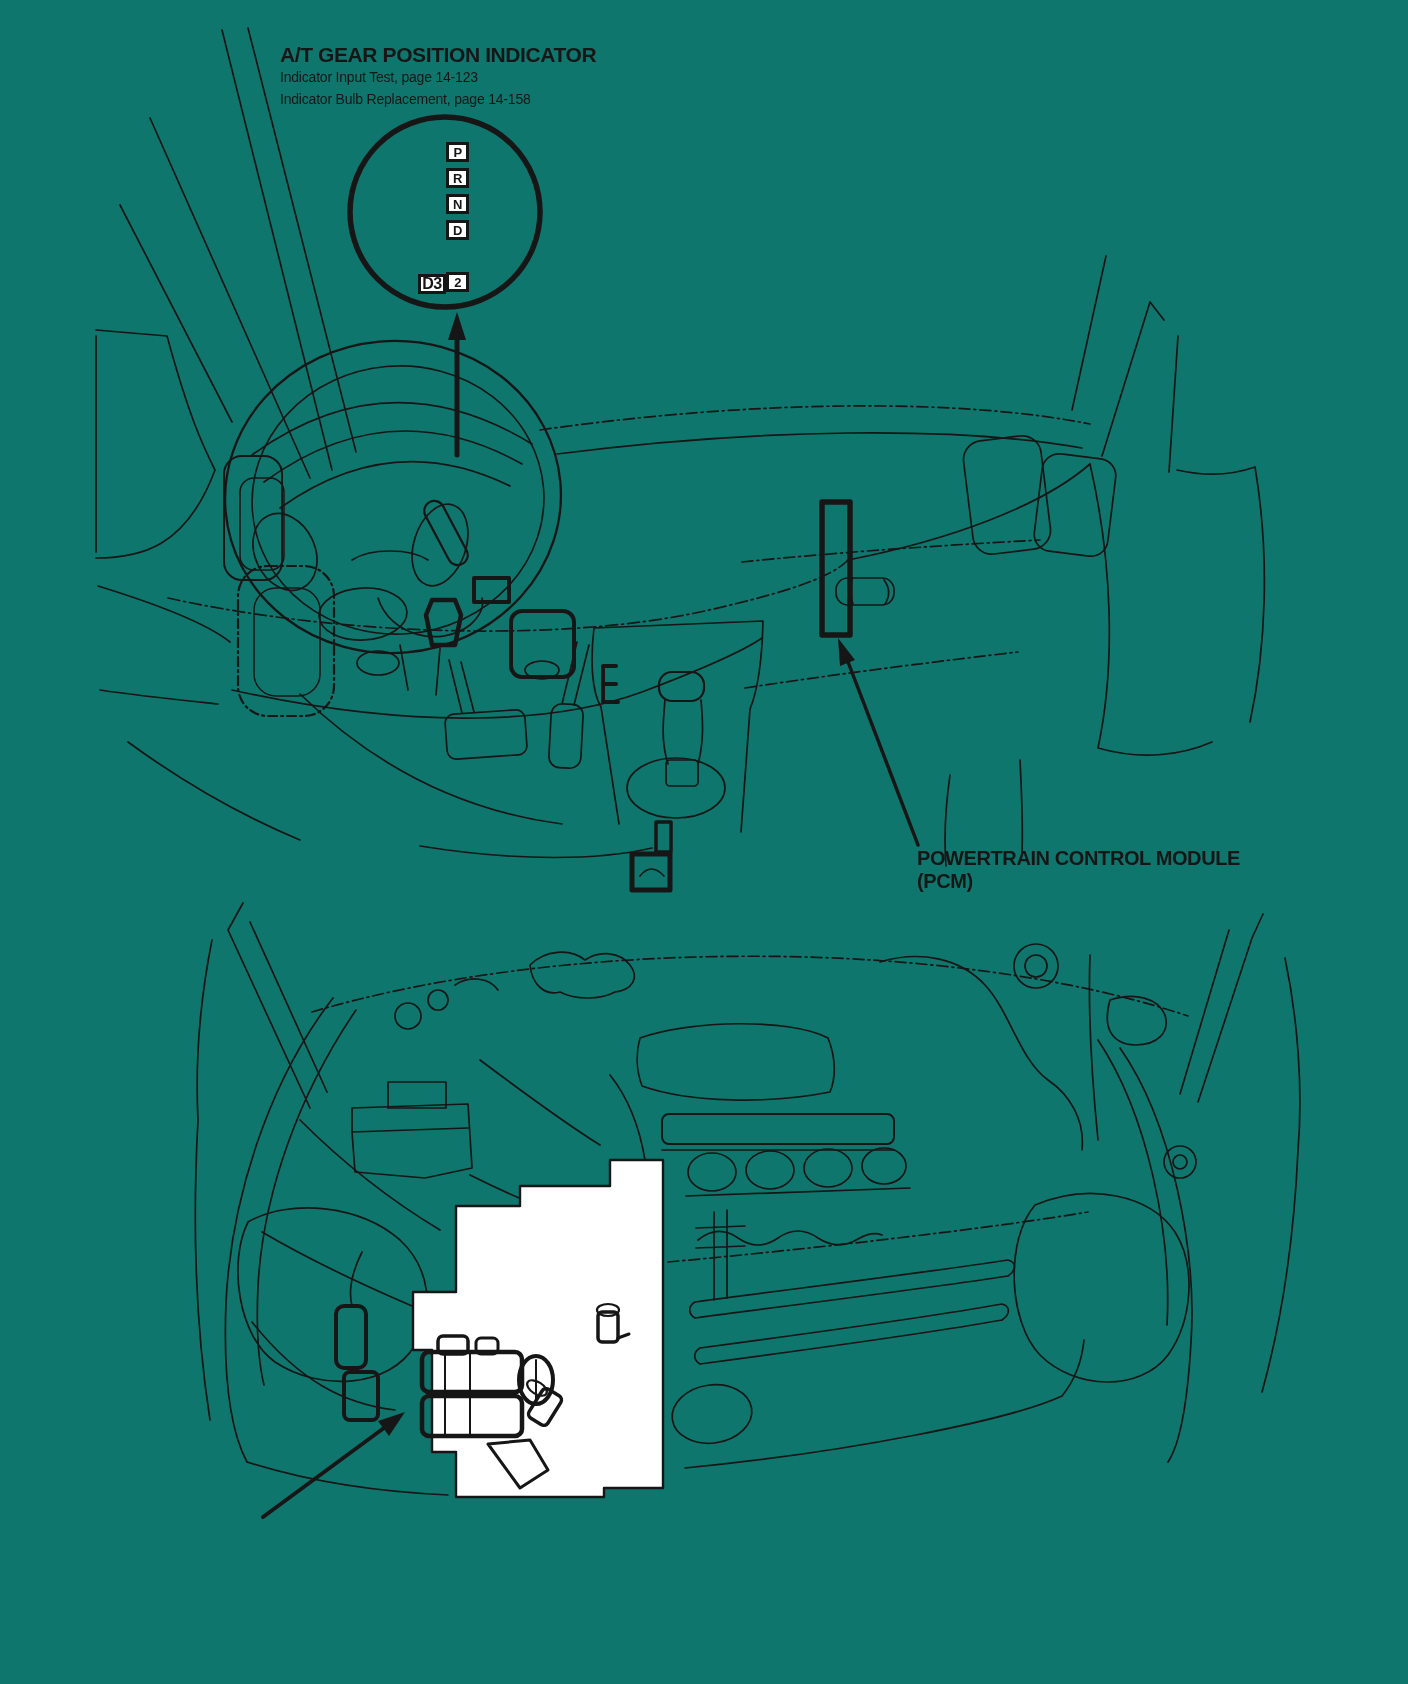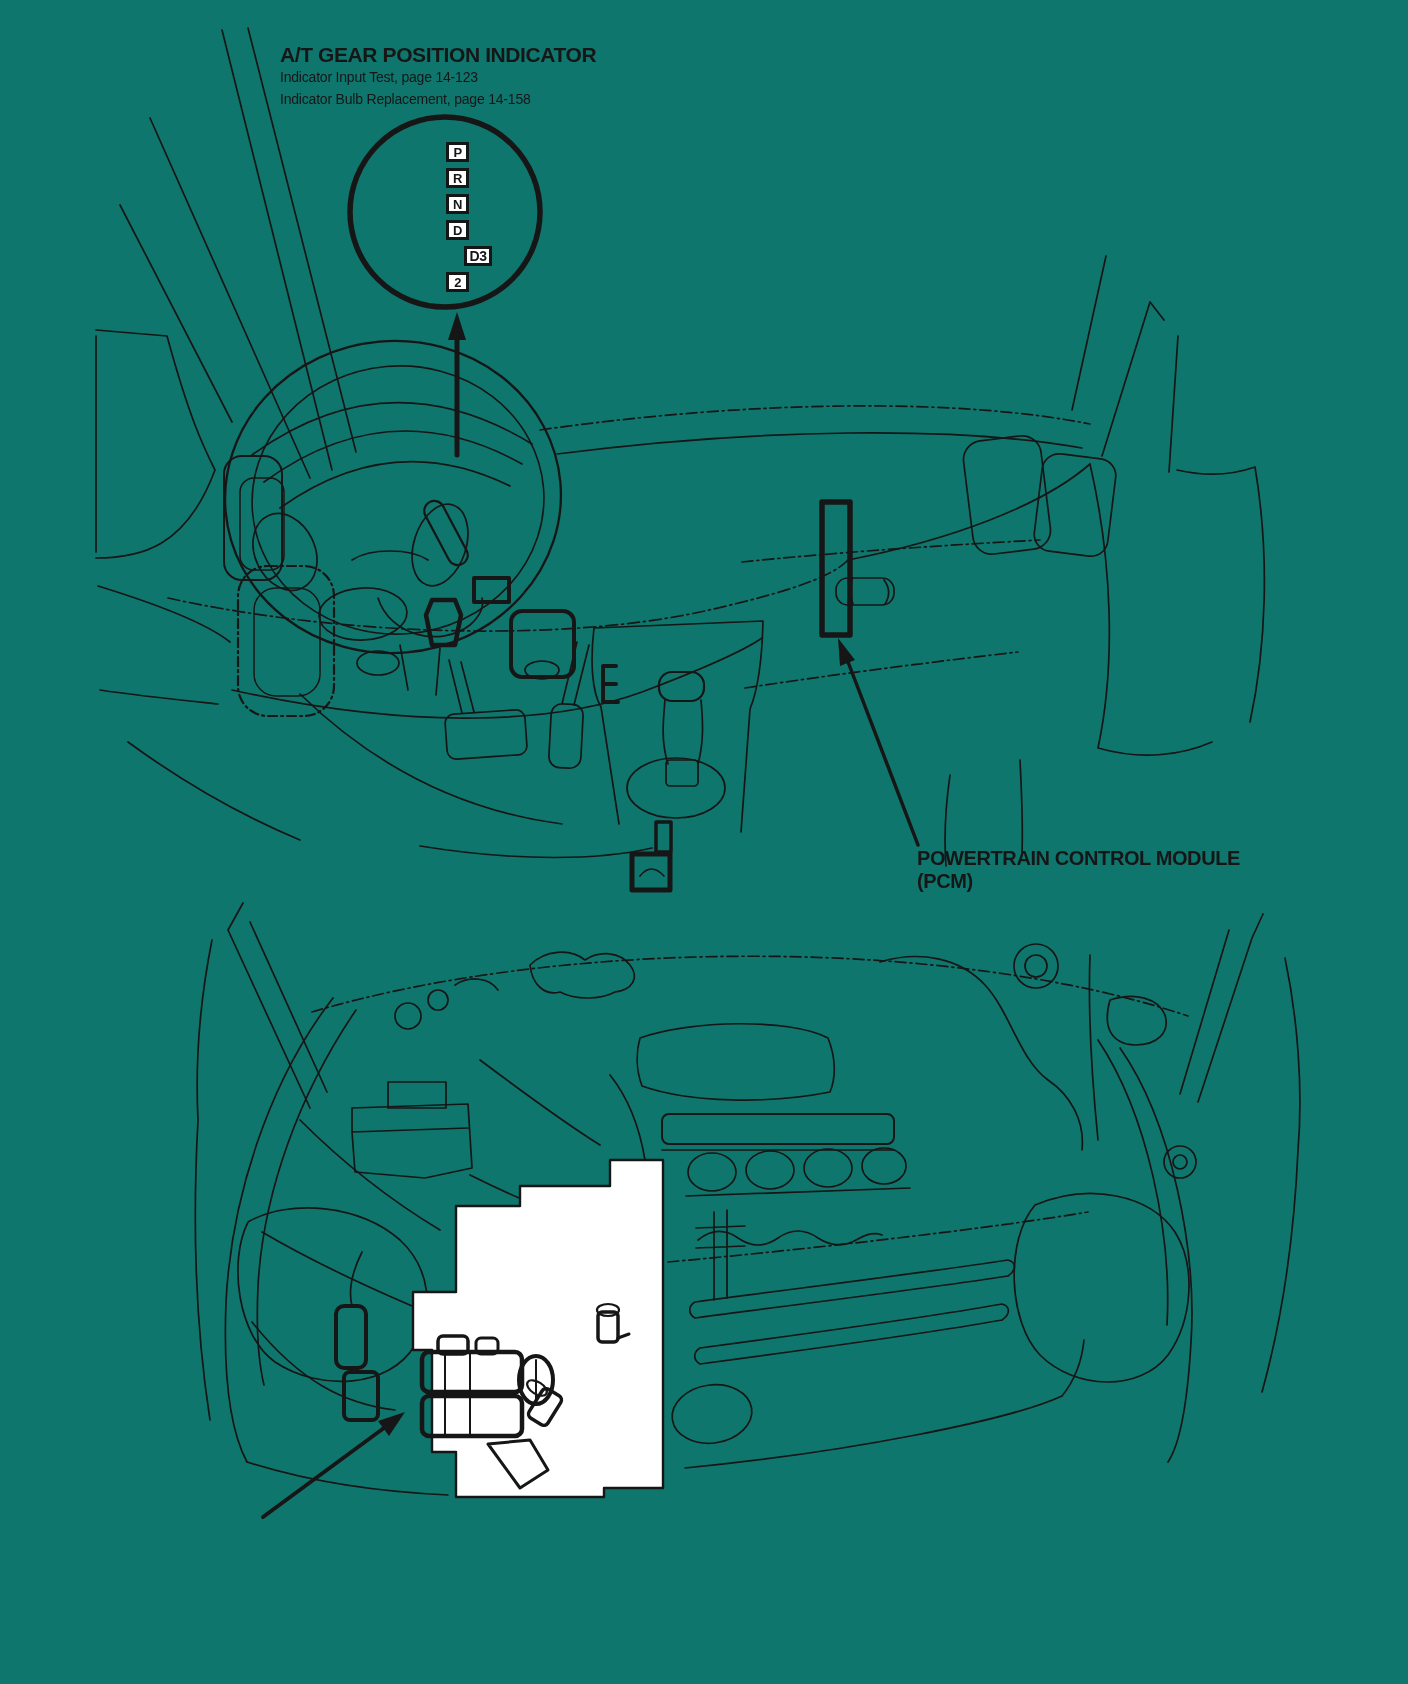--- a/index.html
+++ b/index.html
@@ -9,21 +9,21 @@
   .lbl{position:absolute;white-space:nowrap;line-height:22px;}
   .lbl .t{font-weight:bold;font-size:21px;letter-spacing:-0.4px;}
   .lbl .s{font-size:14px;letter-spacing:-0.2px;}
   .lbl .sb{font-weight:bold;font-size:20px;letter-spacing:-0.4px;}
   #label-indicator{left:280px;top:44px;}
   #label-pcm{left:917px;top:847px;line-height:23px;}
   #label-trs{left:155px;top:1516px;}
   .gear-box{position:absolute;left:446px;width:23px;height:20px;box-sizing:border-box;
             border:3px solid #161616;display:flex;align-items:center;justify-content:center;
             font-weight:bold;font-size:13px;letter-spacing:-0.5px;background:#fff;}
-  .gear-box.wide{left:464px;width:28px;font-size:14px;}
+  .gear-box.wide{left:418px;width:28px;font-size:16px;margin-top:28px;}
 </style>
 </head>
 <body>
 
 <div id="page">
 
 <svg id="art" width="1408" height="1684" viewBox="0 0 1408 1684">
   <g fill="none" stroke="#161616" stroke-width="1.7" stroke-linecap="round" stroke-linejoin="round">
 
     <g>

